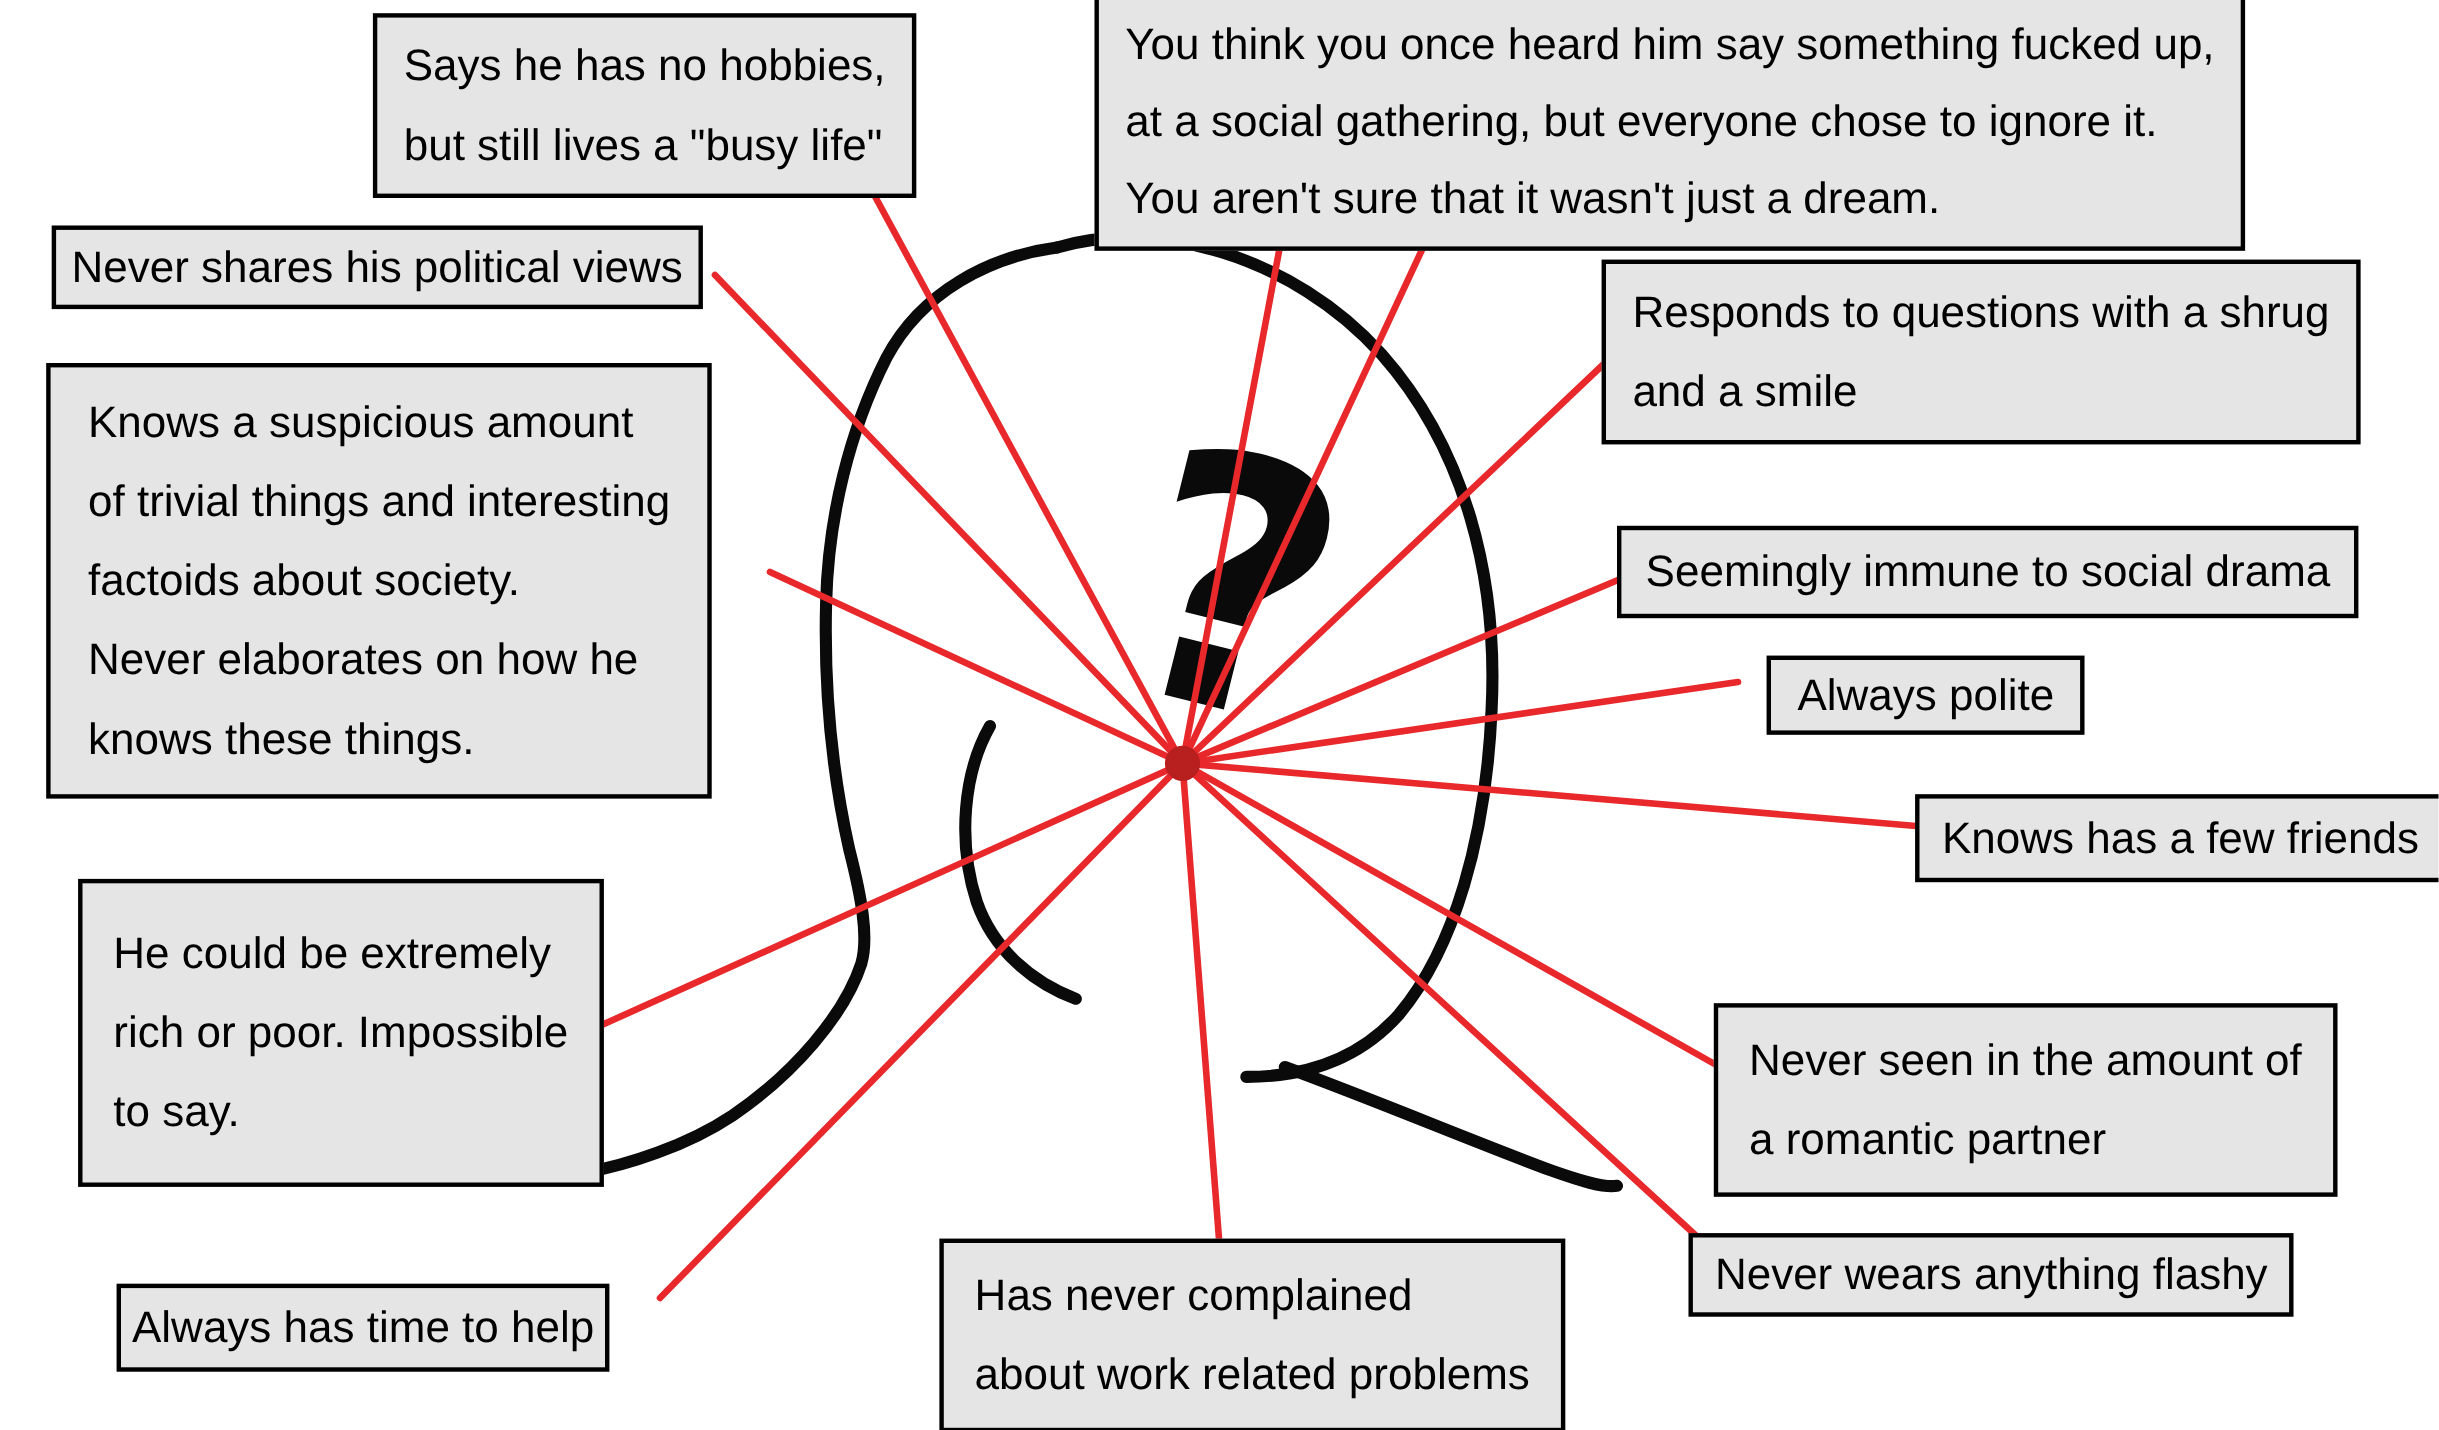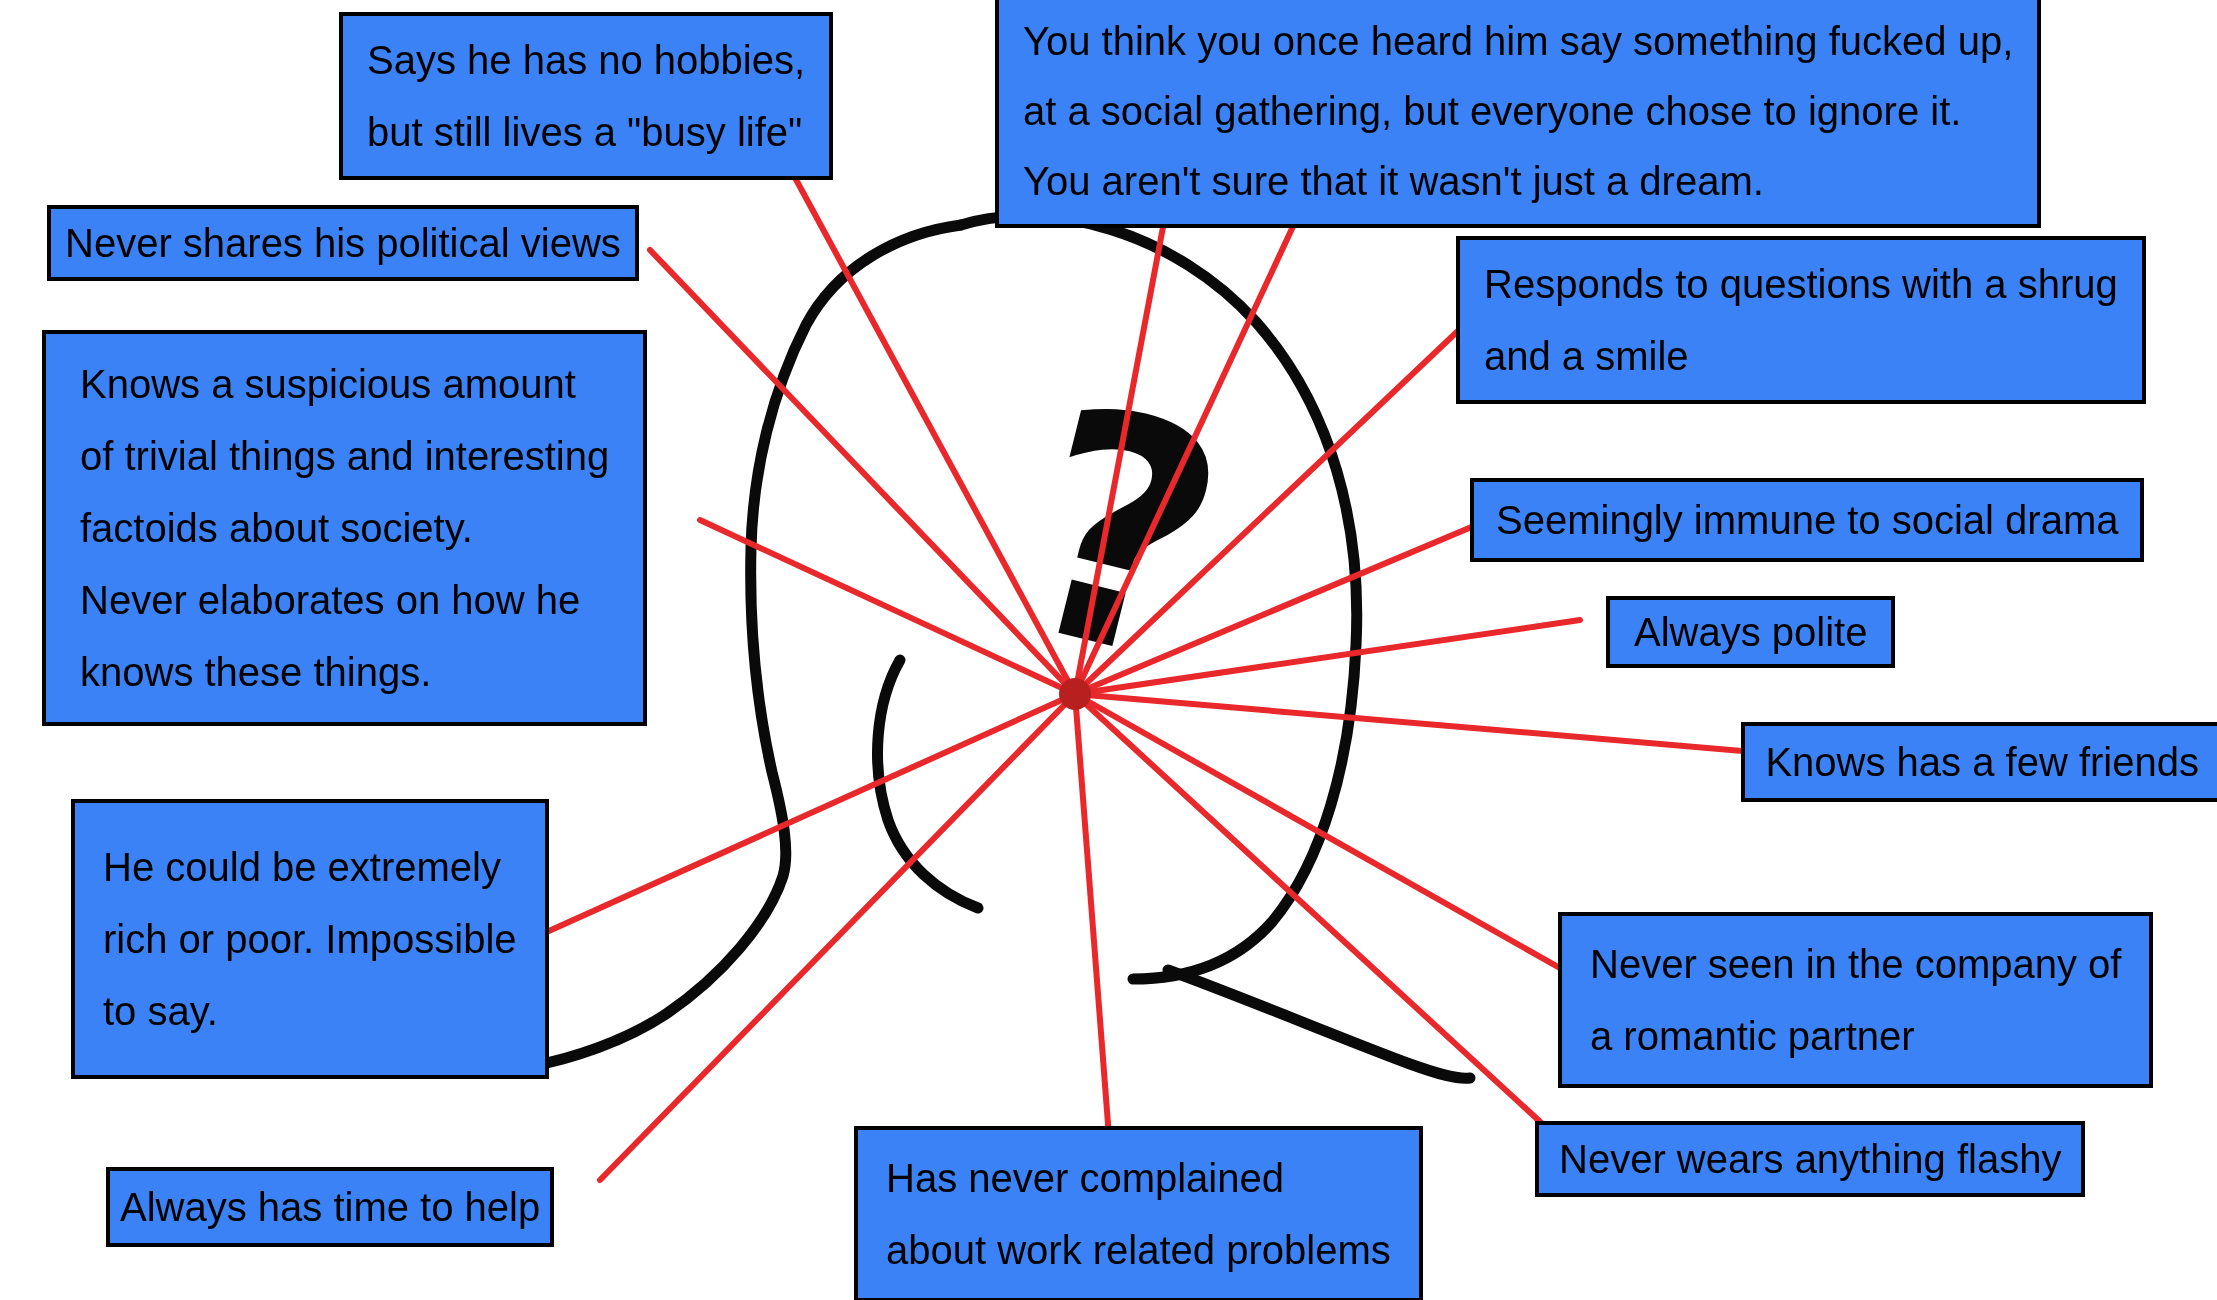--- a/index.html
+++ b/index.html
@@ -26,21 +26,21 @@
     line-height: 0.9;
     font-weight: bold;
     color: #0a0a0a;
     transform: rotate(14deg);
     font-family: "DejaVu Sans", sans-serif;
   }
   #lines-svg { z-index: 3; }
   .label-box {
     position: absolute;
     z-index: 4;
-    background: #3b82f6;
+    background: #e5e5e5;
     border: 4px solid #000000;
     padding: 8px 24px;
     font-size: 40px;
     color: #000000;
     white-space: nowrap;
   }
   .label-box .txt {
     display: block;
     white-space: pre-line;
     line-height: 72px;
@@ -122,21 +122,21 @@
     <span class="txt">Knows has a few friends</span>
   </div>
 
   <div class="label-box" style="left:71px; top:799px; padding:28px 28px;">
     <span class="txt">He could be extremely
 rich or poor. Impossible
 to say.</span>
   </div>
 
   <div class="label-box" style="left:1558px; top:912px; padding:12px 28px;">
-    <span class="txt">Never seen in the company of
+    <span class="txt">Never seen in the amount of
 a romantic partner</span>
   </div>
 
   <div class="label-box compact" style="left:1535px; top:1121px; padding:6px 20px;">
     <span class="txt">Never wears anything flashy</span>
   </div>
 
   <div class="label-box compact" style="left:106px; top:1167px; padding:8px 10px;">
     <span class="txt">Always has time to help</span>
   </div>

